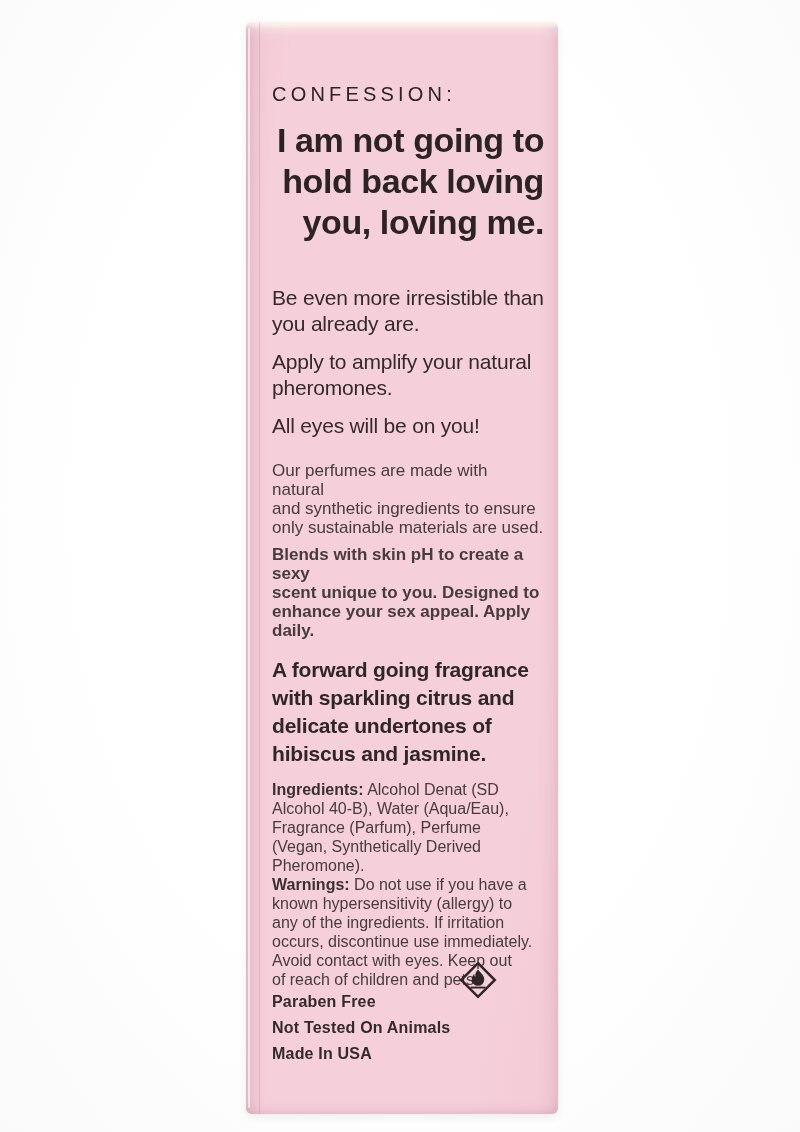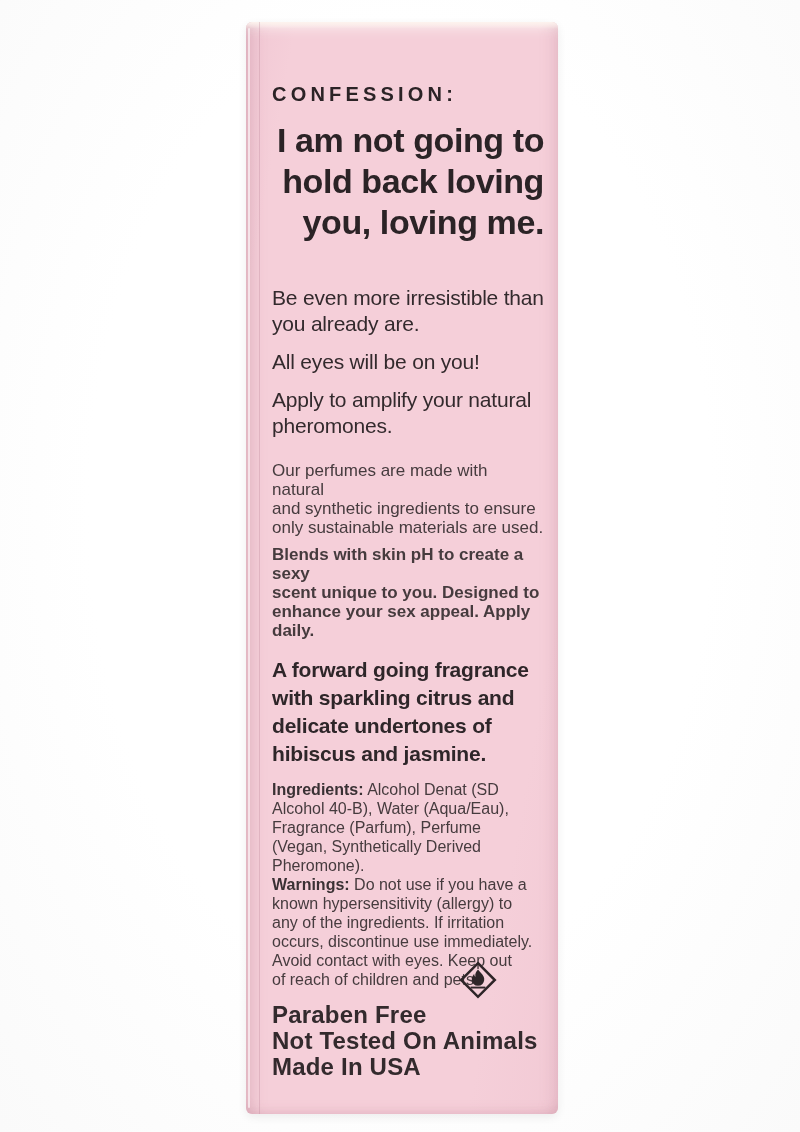--- a/index.html
+++ b/index.html
@@ -49,21 +49,21 @@
 
   .content{
     position:relative;
     height:100%;
     padding:62px 14px 0 26px;
     color:var(--ink);
   }
   .pre{white-space:pre-line;}
 
   .eyebrow{
-    font-size:20px;font-weight:700;letter-spacing:4.2px;line-height:20px;
+    font-size:20px;font-weight:400;letter-spacing:4.2px;line-height:20px;
     color:var(--ink);
   }
   .headline{
     margin-top:16px;
     font-size:34px;font-weight:700;letter-spacing:-0.4px;line-height:41px;
     color:var(--ink);
     text-align:right;
   }
   .intro{margin-top:42px;}
   .intro p{
@@ -86,22 +86,21 @@
   }
 
   .legal{
     margin-top:12px;
     font-size:16px;line-height:19px;
     color:var(--ink-soft);
   }
   .legal b{color:#3a3134;}
 
   .claims{
-    margin-top:13px;
-    font-size:24px;font-weight:700;line-height:26px;letter-spacing:0.2px;
+    font-size:16px;font-weight:700;line-height:26px;letter-spacing:0.2px;
     color:#332a2d;
   }
   .claims div{white-space:pre;}
 
   .hazard{
     position:absolute;
     left:212px; top:938px;
     width:40px;height:40px;
   }
   .hazard svg{width:100%;height:100%;display:block;}
@@ -118,23 +117,23 @@
 
       <div class="eyebrow">CONFESSION:</div>
 
       <div class="headline pre">I am not going to
 hold back loving
 you, loving me.</div>
 
       <div class="intro">
         <p class="pre">Be even more irresistible than
 you already are.</p>
-        <p class="pre">All eyes will be on you!</p>
         <p class="pre">Apply to amplify your natural
 pheromones.</p>
+        <p class="pre">All eyes will be on you!</p>
       </div>
 
       <div class="info">
         <p class="pre">Our perfumes are made with natural
 and synthetic ingredients to ensure
 only sustainable materials are used.</p>
         <p class="pre">Blends with skin pH to create a sexy
 scent unique to you. Designed to
 enhance your sex appeal. Apply daily.</p>
       </div>

